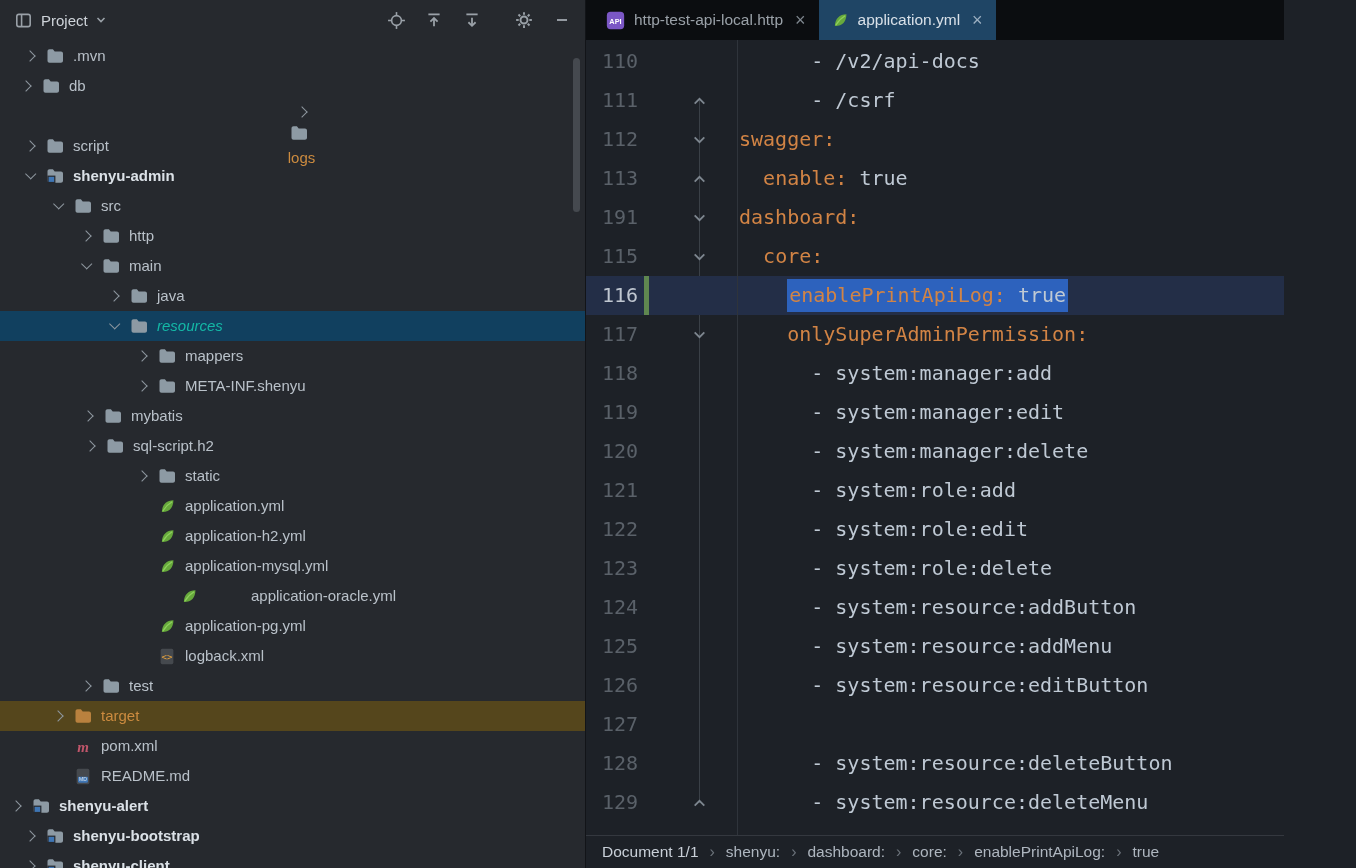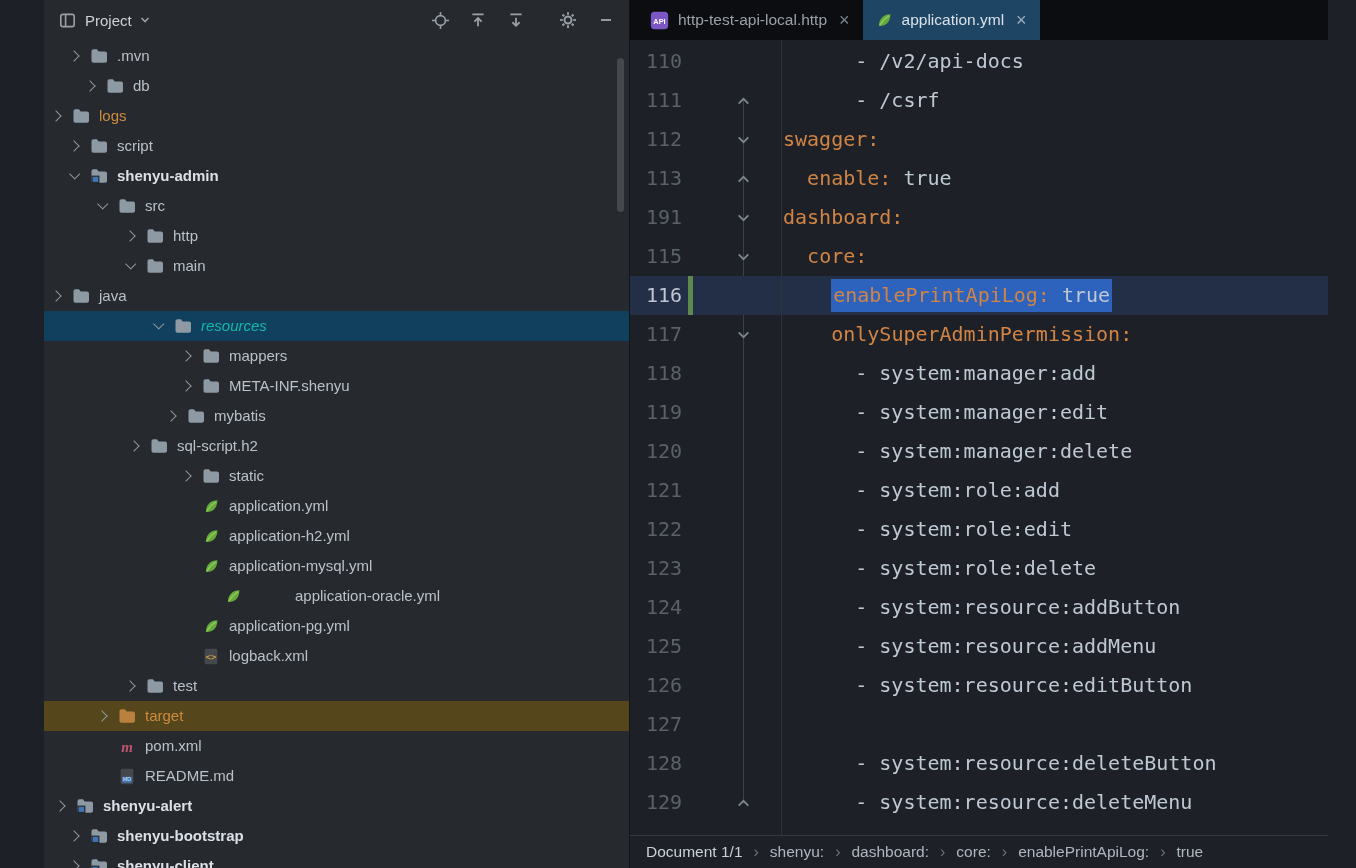--- a/index.html
+++ b/index.html
@@ -1,17 +1,17 @@
 <!DOCTYPE html>
 <html style="--panel-bg: #26292e; --editor-bg: #1d2127; --tabbar-bg: #0b0d10; --tab-active-bg: #1f4565; --tree-selection-bg: #11405f; --excluded-row-bg: #55461c; --excluded-text: #cc8b3f; --yaml-key: #d28445; --code-text: #bfc9d4; --selection-bg: #2d62bd; --caret-line-bg: #232e47; --line-number: #5a6169; --line-number-active: #c0c7d1; --change-marker: #5f8750; --tree-text: #b9c1c9; --module-text: #dbe1e7;"><head>
 <meta charset="utf-8">
 <style>
   *{margin:0;padding:0;box-sizing:border-box;}
   html,body{width:1356px;height:868px;overflow:hidden;background:#1d2127;}
-  .app{display:flex;width:1284px;height:868px;font-family:"Liberation Sans",sans-serif;margin-left:44px;}
+  .app{display:flex;width:1284px;height:868px;font-family:"Liberation Sans",sans-serif;}
 
   
   .project-panel{width:586px;flex:none;background:var(--panel-bg,#26292e);position:relative;
     border-right:1px solid #121418;display:flex;flex-direction:column;}
   .panel-header{height:40px;flex:none;display:flex;align-items:center;justify-content:space-between;
     padding:0 12px 0 12px;}
   .ph-left{display:flex;align-items:center;gap:7px;color:#ced3d9;font-size:15px;}
   .ph-actions{display:flex;align-items:center;gap:16px;}
   .icon-btn{width:22px;height:22px;display:flex;align-items:center;justify-content:center;cursor:default;}
   .icon-btn.gear{margin-left:14px;}
@@ -134,30 +134,30 @@
     <div class="tree">
         <div class="tree-row" style="padding-left: 18px;">
           <span class="chev collapsed"></span>
           <span class="titem-icon">
             <svg width="18" height="16" viewBox="0 0 18 16">
               <path d="M1.5 3.2C1.5 2.1 2.4 1.2 3.5 1.2h3.4l1.8 2.2h6.3c1.1 0 2 .9 2 2v7.4c0 1.1-.9 2-2 2H3.5c-1.1 0-2-.9-2-2V3.2z" fill="#8d9aa4"></path>
             </svg>
           </span>
           <span class="tlabel">.mvn</span>
         </div>
-        <div class="tree-row" style="padding-left: 34px;">
+        <div class="tree-row" style="padding-left: 14px;">
           <span class="chev collapsed"></span>
           <span class="titem-icon">
             <svg width="18" height="16" viewBox="0 0 18 16">
               <path d="M1.5 3.2C1.5 2.1 2.4 1.2 3.5 1.2h3.4l1.8 2.2h6.3c1.1 0 2 .9 2 2v7.4c0 1.1-.9 2-2 2H3.5c-1.1 0-2-.9-2-2V3.2z" fill="#8d9aa4"></path>
             </svg>
           </span>
           <span class="tlabel">db</span>
         </div>
-        <div class="tree-row" style="padding-left: 0;">
+        <div class="tree-row" style="padding-left: 18px; flex-direction: column;">
           <span class="chev collapsed"></span>
           <span class="titem-icon">
             <svg width="18" height="16" viewBox="0 0 18 16">
               <path d="M1.5 3.2C1.5 2.1 2.4 1.2 3.5 1.2h3.4l1.8 2.2h6.3c1.1 0 2 .9 2 2v7.4c0 1.1-.9 2-2 2H3.5c-1.1 0-2-.9-2-2V3.2z" fill="#8d9aa4"></path>
             </svg>
           </span>
           <span class="tlabel orange">logs</span>
         </div>
         <div class="tree-row" style="padding-left: 18px;">
           <span class="chev collapsed"></span>
@@ -198,21 +198,21 @@
         </div>
         <div class="tree-row" style="padding-left: 74px;">
           <span class="chev expanded"></span>
           <span class="titem-icon">
             <svg width="18" height="16" viewBox="0 0 18 16">
               <path d="M1.5 3.2C1.5 2.1 2.4 1.2 3.5 1.2h3.4l1.8 2.2h6.3c1.1 0 2 .9 2 2v7.4c0 1.1-.9 2-2 2H3.5c-1.1 0-2-.9-2-2V3.2z" fill="#8d9aa4"></path>
             </svg>
           </span>
           <span class="tlabel">main</span>
         </div>
-        <div class="tree-row" style=" text-align: right;">
+        <div class="tree-row" style="padding-left: 102px; text-align: right;">
           <span class="chev collapsed"></span>
           <span class="titem-icon">
             <svg width="18" height="16" viewBox="0 0 18 16">
               <path d="M1.5 3.2C1.5 2.1 2.4 1.2 3.5 1.2h3.4l1.8 2.2h6.3c1.1 0 2 .9 2 2v7.4c0 1.1-.9 2-2 2H3.5c-1.1 0-2-.9-2-2V3.2z" fill="#8d9aa4"></path>
             </svg>
           </span>
           <span class="tlabel">java</span>
         </div>
         <div class="tree-row sel" style="padding-left: 102px;">
           <span class="chev expanded"></span>
@@ -234,21 +234,21 @@
         </div>
         <div class="tree-row" style="padding-left: 130px;">
           <span class="chev collapsed"></span>
           <span class="titem-icon">
             <svg width="18" height="16" viewBox="0 0 18 16">
               <path d="M1.5 3.2C1.5 2.1 2.4 1.2 3.5 1.2h3.4l1.8 2.2h6.3c1.1 0 2 .9 2 2v7.4c0 1.1-.9 2-2 2H3.5c-1.1 0-2-.9-2-2V3.2z" fill="#8d9aa4"></path>
             </svg>
           </span>
           <span class="tlabel">META-INF.shenyu</span>
         </div>
-        <div class="tree-row" style="padding-left: 115px;">
+        <div class="tree-row" style="padding-left: 76px;">
           <span class="chev collapsed"></span>
           <span class="titem-icon">
             <svg width="18" height="16" viewBox="0 0 18 16">
               <path d="M1.5 3.2C1.5 2.1 2.4 1.2 3.5 1.2h3.4l1.8 2.2h6.3c1.1 0 2 .9 2 2v7.4c0 1.1-.9 2-2 2H3.5c-1.1 0-2-.9-2-2V3.2z" fill="#8d9aa4"></path>
             </svg>
           </span>
           <span class="tlabel">mybatis</span>
         </div>
         <div class="tree-row" style="padding-left: 78px;">
           <span class="chev collapsed"></span>

